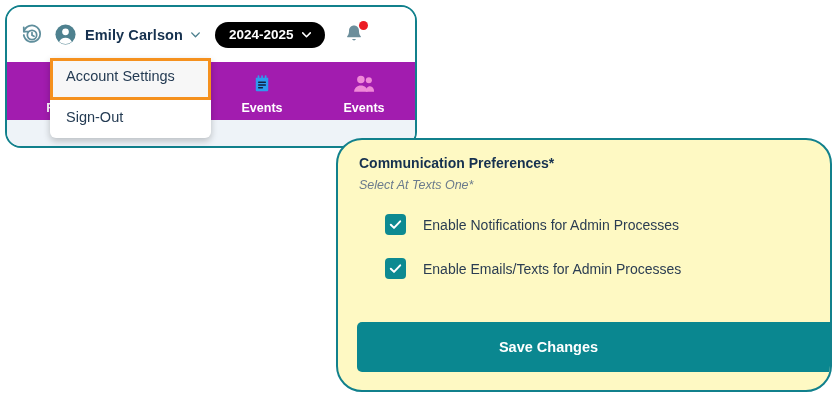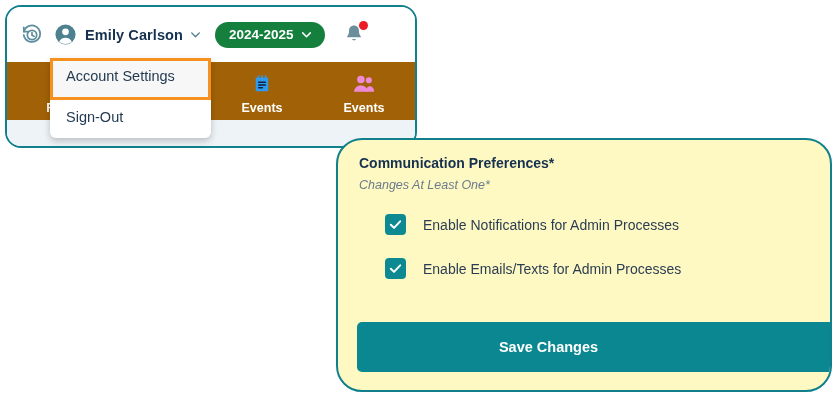--- a/index.html
+++ b/index.html
@@ -63,21 +63,21 @@
   }
   #user-chevron {
     margin-left: 6px;
     display: flex;
     align-items: center;
   }
   #year-pill {
     margin-left: 13px;
     height: 26px;
     border-radius: 13px;
-    background: #15803d;
+    background: #000000;
     color: #ffffff;
     font-size: 13.5px;
     font-weight: bold;
     display: flex;
     align-items: center;
     padding: 0 12px 0 14px;
     white-space: nowrap;
     flex: none;
   }
   #year-chevron { margin-left: 6px; display:flex; align-items:center; }
@@ -98,21 +98,21 @@
     background: #ec1c24;
   }
 
   
   #nav-bar {
     position: absolute;
     left: 0;
     top: 55px;
     width: 100%;
     height: 58px;
-    background: #a16207;
+    background: #a21caf;
     display: flex;
     align-items: flex-start;
   }
   .nav-item {
     flex: 1 1 0;
     height: 100%;
     display: flex;
     flex-direction: column;
     align-items: center;
     justify-content: center;
@@ -349,21 +349,21 @@
   </div>
 
   <div id="account-menu">
     <div class="menu-item" id="menu-item-account-settings">Account Settings</div>
     <div class="menu-item" id="menu-item-sign-out">Sign-Out</div>
   </div>
 
   <div id="prefs-card">
 
     <div id="prefs-title">Communication Preferences*</div>
-    <div id="prefs-subtitle">Changes At Least One*</div>
+    <div id="prefs-subtitle">Select At Texts One*</div>
 
     <div class="checkbox-row" id="checkbox-row-0">
       <span class="checkbox-box">
         <svg width="15" height="15" viewBox="0 0 24 24" fill="none" stroke="#ffffff" stroke-width="3.2" stroke-linecap="round" stroke-linejoin="round">
           <polyline points="4.5,12.4 9.6,17.4 19.5,6.9"></polyline>
         </svg>
       </span>
       <span class="checkbox-label">Enable Notifications for Admin Processes</span>
     </div>
 

